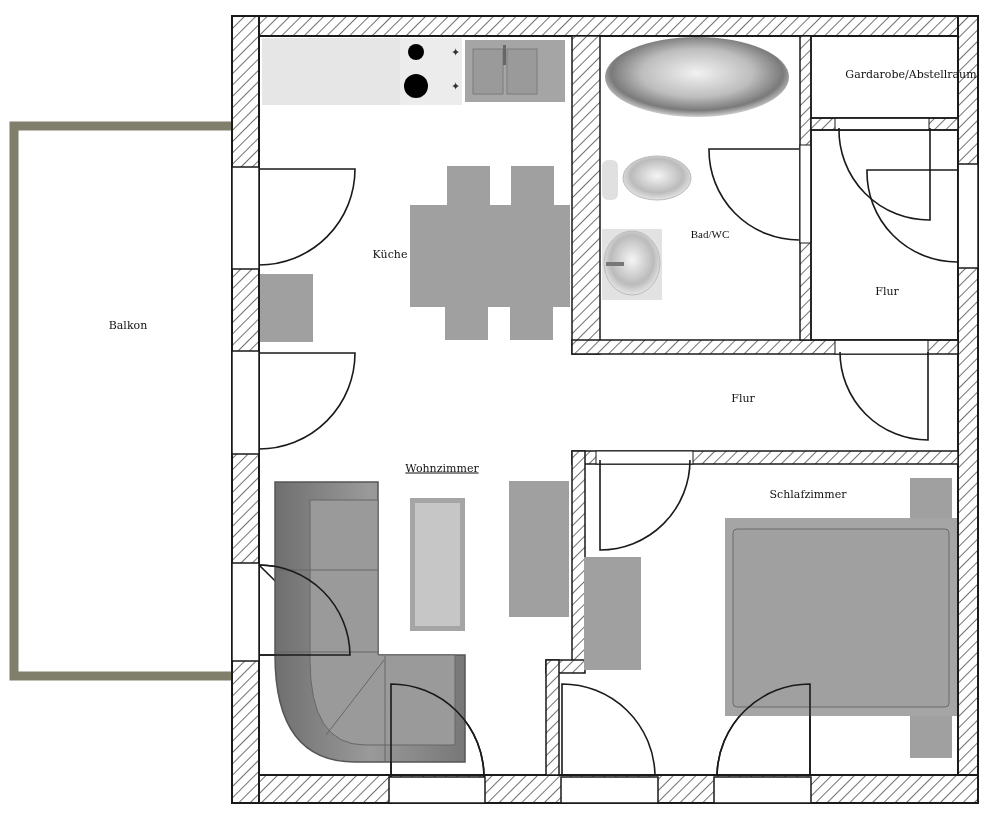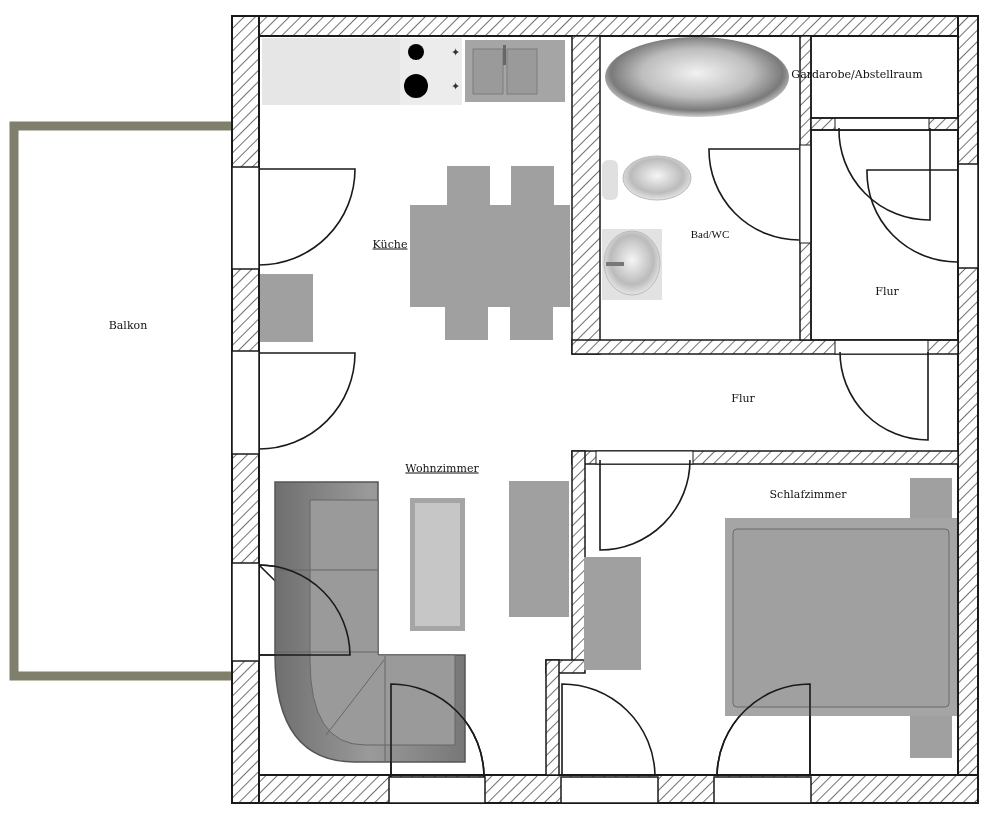--- a/index.html
+++ b/index.html
@@ -169,19 +169,19 @@
     <path d="M810,775 L810,684 A93,93 0 0 0 717,775"></path>
   </g>
 
   <g fill="none" stroke="#1a1a1a" stroke-width="1.5">
     <rect x="811" y="36" width="147" height="82"></rect>
     <rect x="811" y="130" width="147" height="210"></rect>
   </g>
 </svg>
 
 <div class="lbl" style="left:128px; top:325px;">Balkon</div>
-<div class="lbl" style="left:390px; top:244px;text-decoration:underline;">Küche</div>
+<div class="lbl" style="left:390px; top:254px;">Küche</div>
 <div class="lbl" style="left:710px; top:234px;font-family:Liberation Serif, serif;">Bad/WC</div>
-<div class="lbl" style="left:857px; top:74px;">Gardarobe/Abstellraum</div>
+<div class="lbl" style="left:911px; top:74px;">Gardarobe/Abstellraum</div>
 <div class="lbl" style="left:887px; top:291px;">Flur</div>
 <div class="lbl" style="left:743px; top:398px;">Flur</div>
 <div class="lbl" style="left:442px; top:468px;text-decoration:underline;">Wohnzimmer</div>
 <div class="lbl" style="left:808px; top:494px;">Schlafzimmer</div>
 
 </body></html>

